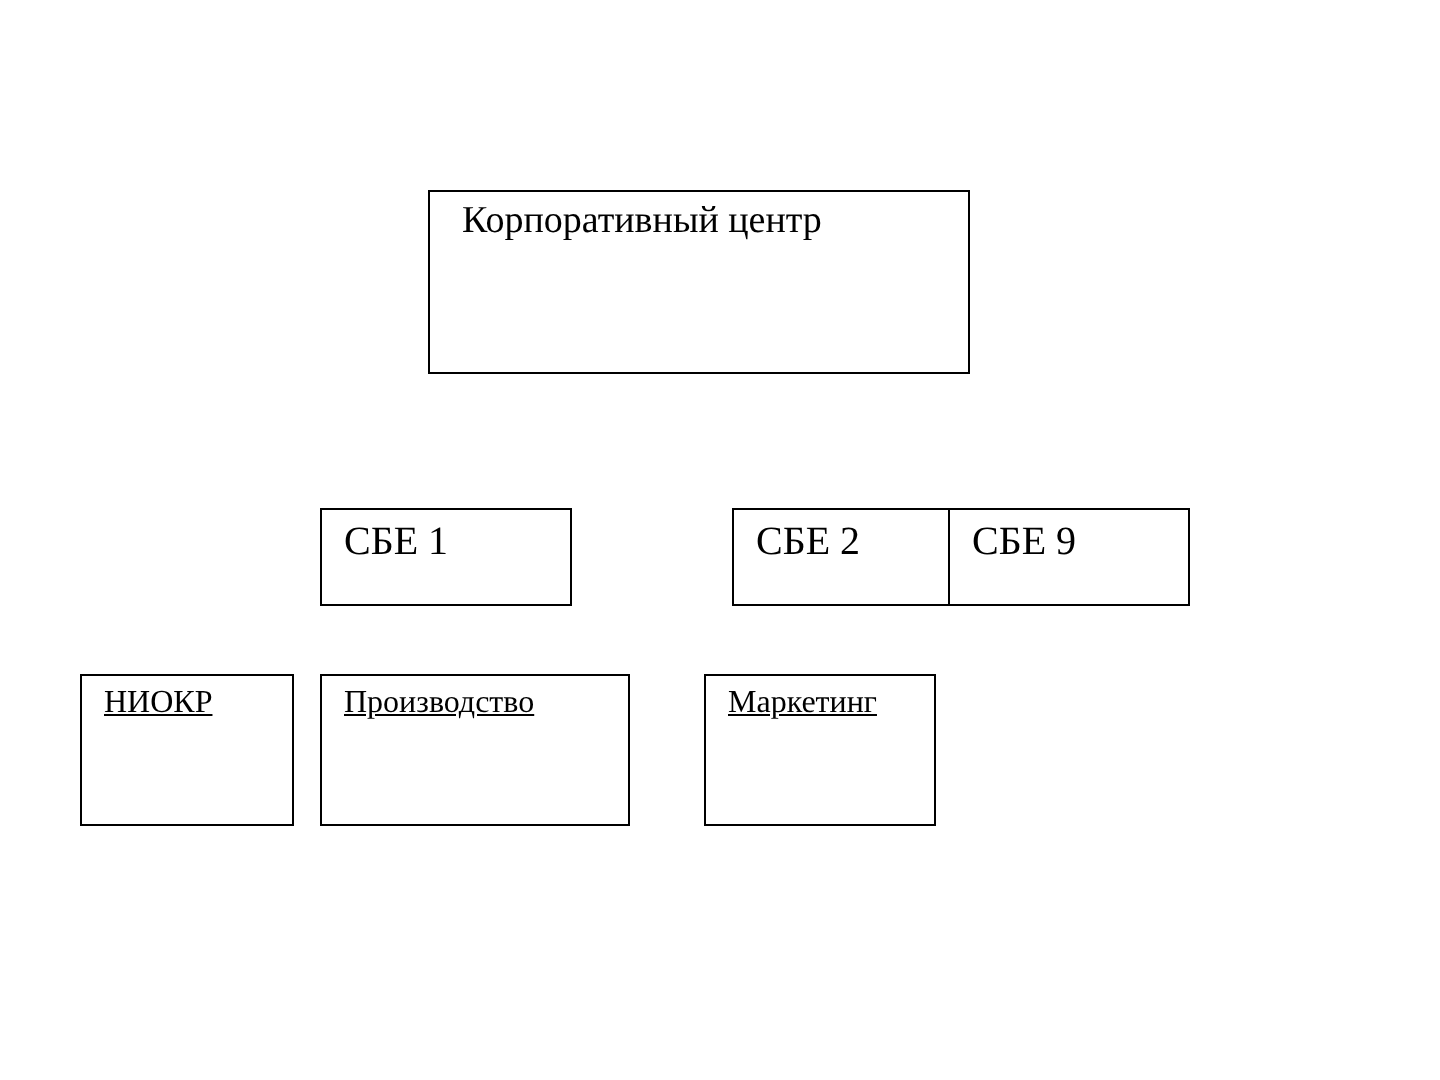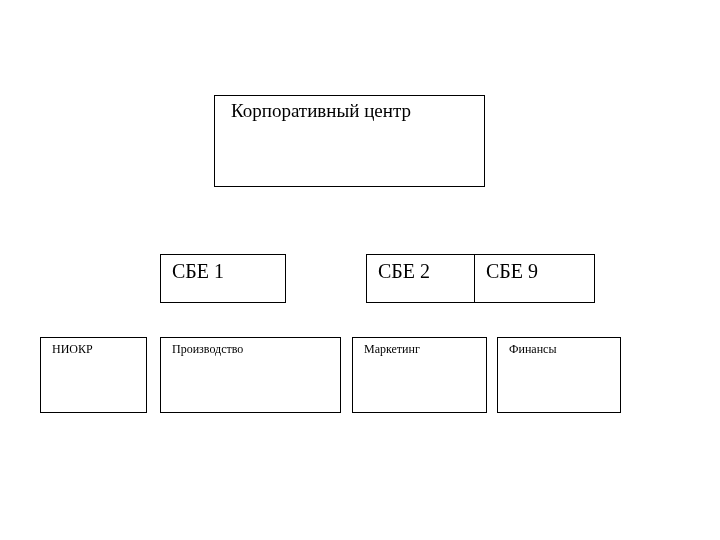--- a/index.html
+++ b/index.html
@@ -56,26 +56,27 @@
   #node-sbu-1 { left: 160px; width: 126px; }
   #node-sbu-2 { left: 318px; width: 138px; margin-left: 48px; }
   #node-sbu-3 { left: 474px; width: 121px; }
 
   
   .func {
     top: 337px;
     height: 76px;
   }
   .func .node-label {
-    font-size: 12px;
+    font-size: 16px;
     top: 5px;
+    text-decoration: underline;
   }
   #node-func-rnd        { left: 40px;  width: 107px; }
-  #node-func-production { left: 160px; width: 181px; }
-  #node-func-marketing  { left: 352px; width: 135px; }
+  #node-func-production { left: 160px; width: 155px; }
+  #node-func-marketing  { left: 352px; width: 116px; }
   #node-func-finance    { left: 497px; width: 124px; }
 </style>
 </head>
 <body>
 
 <div id="canvas">
 
   <div class="node" id="node-corporate-center">
     <span class="node-label">Корпоративный центр</span>
   </div>
@@ -92,17 +93,14 @@
 
   <div class="node func" id="node-func-rnd">
     <span class="node-label">НИОКР</span>
   </div>
   <div class="node func" id="node-func-production">
     <span class="node-label">Производство</span>
   </div>
   <div class="node func" id="node-func-marketing">
     <span class="node-label">Маркетинг</span>
   </div>
-  <div class="node func" id="node-func-finance">
-    <span class="node-label">Финансы</span>
-  </div>
 
 </div>
 
 </body></html>

